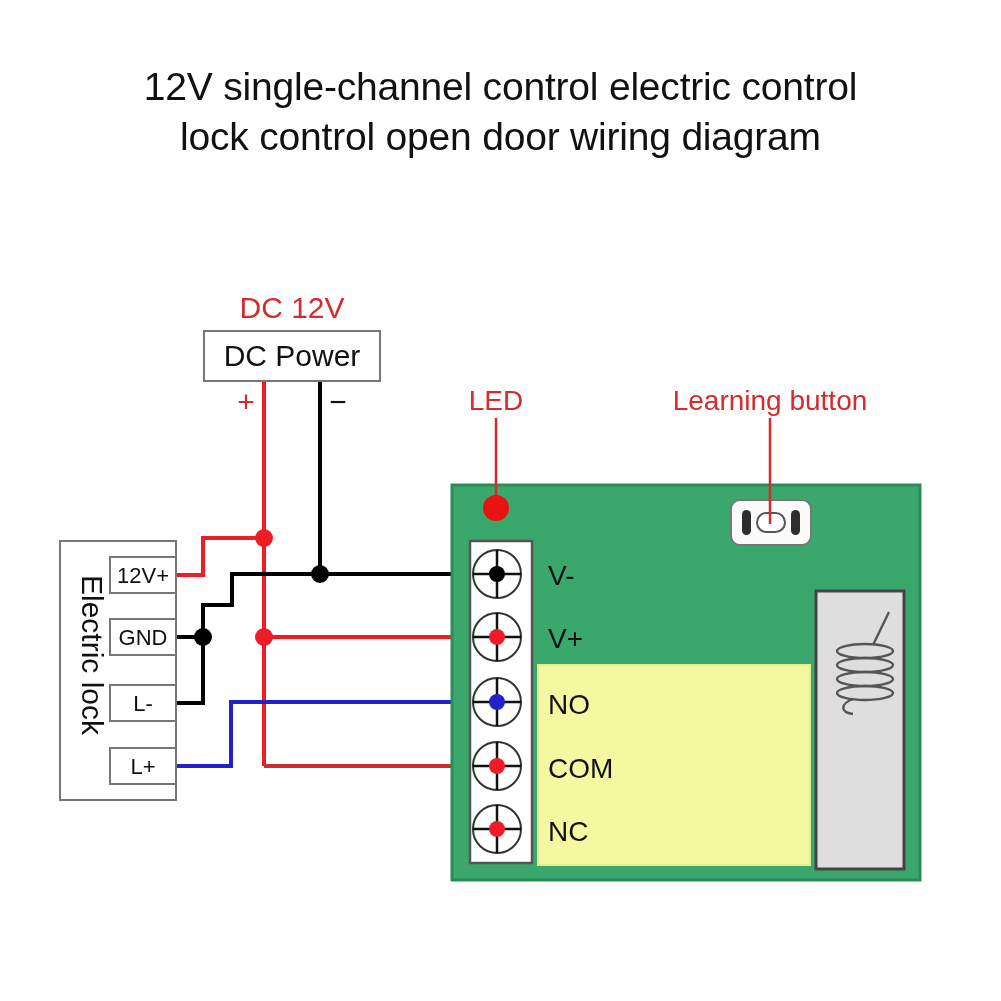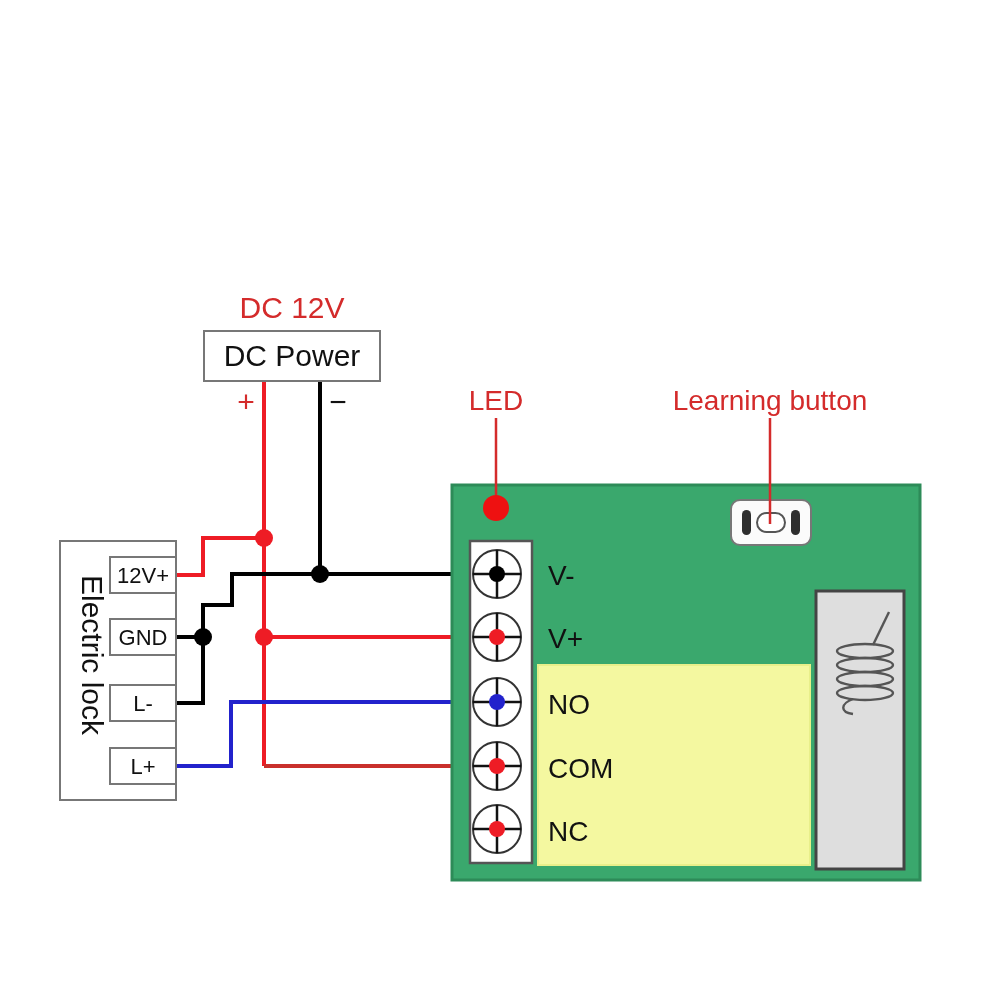--- a/index.html
+++ b/index.html
@@ -59,20 +59,24 @@
   }
   .sign {
     font-size: 30px;
   }
 </style>
 </head>
 <body>
 
 <div id="stage">
 
+  <div class="title-block">
+    <span class="title-line">12V single-channel control electric control</span>
+    <span class="title-line">lock control open door wiring diagram</span>
+  </div>
 
   <svg class="diagram" width="1001" height="1001" viewBox="0 0 1001 1001">
 
     <g>
 
       <path d="M264,380 L264,766" fill="none" stroke="#ee1c25" stroke-width="4"></path>
 
       <path d="M176,575 L203,575 L203,538 L264,538" fill="none" stroke="#ee1c25" stroke-width="4"></path>
 
       <path d="M264,637 L497,637" fill="none" stroke="#ee1c25" stroke-width="4"></path>

